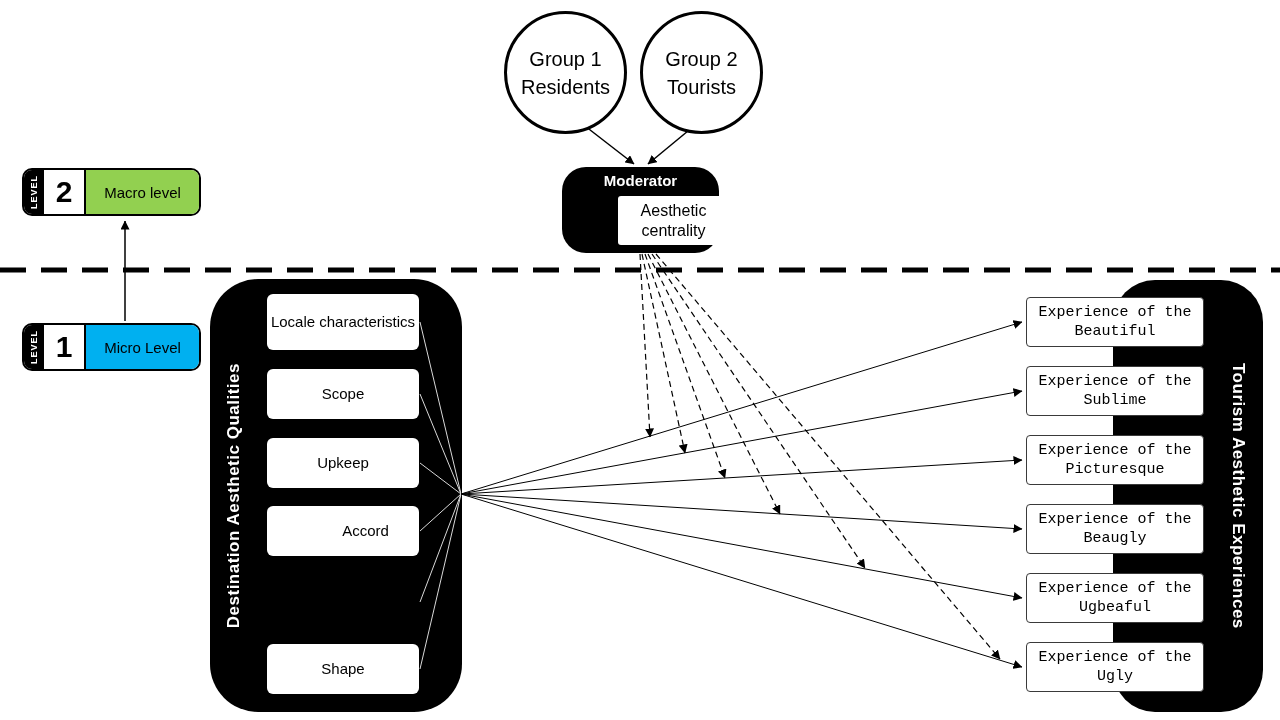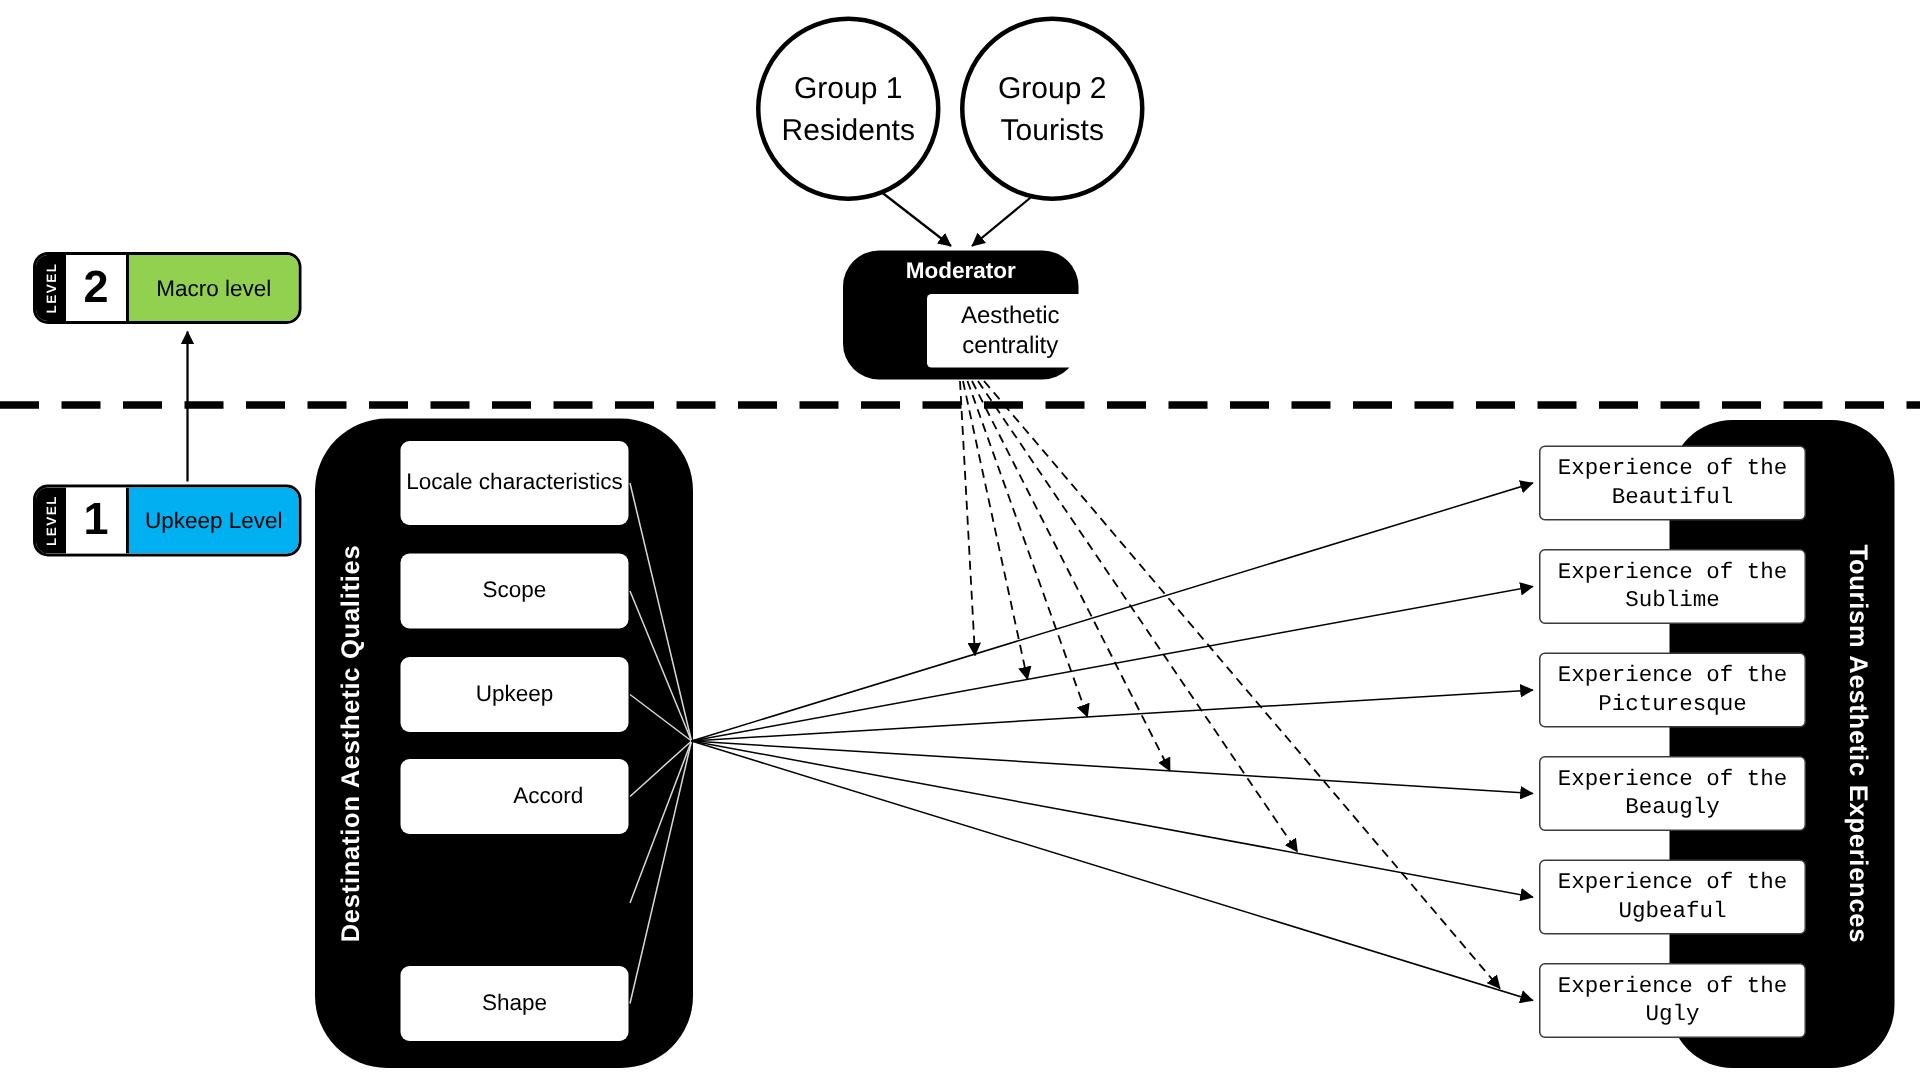--- a/index.html
+++ b/index.html
@@ -115,21 +115,21 @@
     </div>
     <div class="num">2</div>
     <div class="name" style="background-color: rgb(146, 208, 80);">Macro level</div>
   </div>
 
   <div class="level" style="left:22px; top:323px;">
     <div class="strip">
       <span>LEVEL</span>
     </div>
     <div class="num">1</div>
-    <div class="name" style="background-color: rgb(0, 176, 240);">Upkeep Level</div>
+    <div class="name" style="background-color: rgb(0, 176, 240);">Micro Level</div>
   </div>
 
   <div class="abs vtitle-wrap" style="left:214px; top:279px; height:433px;">
     <span class="vtitle up">Destination Aesthetic Qualities</span>
   </div>
 
   <div class="wbox left-item" style="top:294px; height:56px;">Locale characteristics</div>
   <div class="wbox left-item" style="top:369px;">Scope</div>
   <div class="wbox left-item" style="top:438px;">Upkeep</div>
   <div class="wbox left-item" style="top:506px;padding-left:47px;">Accord</div>

